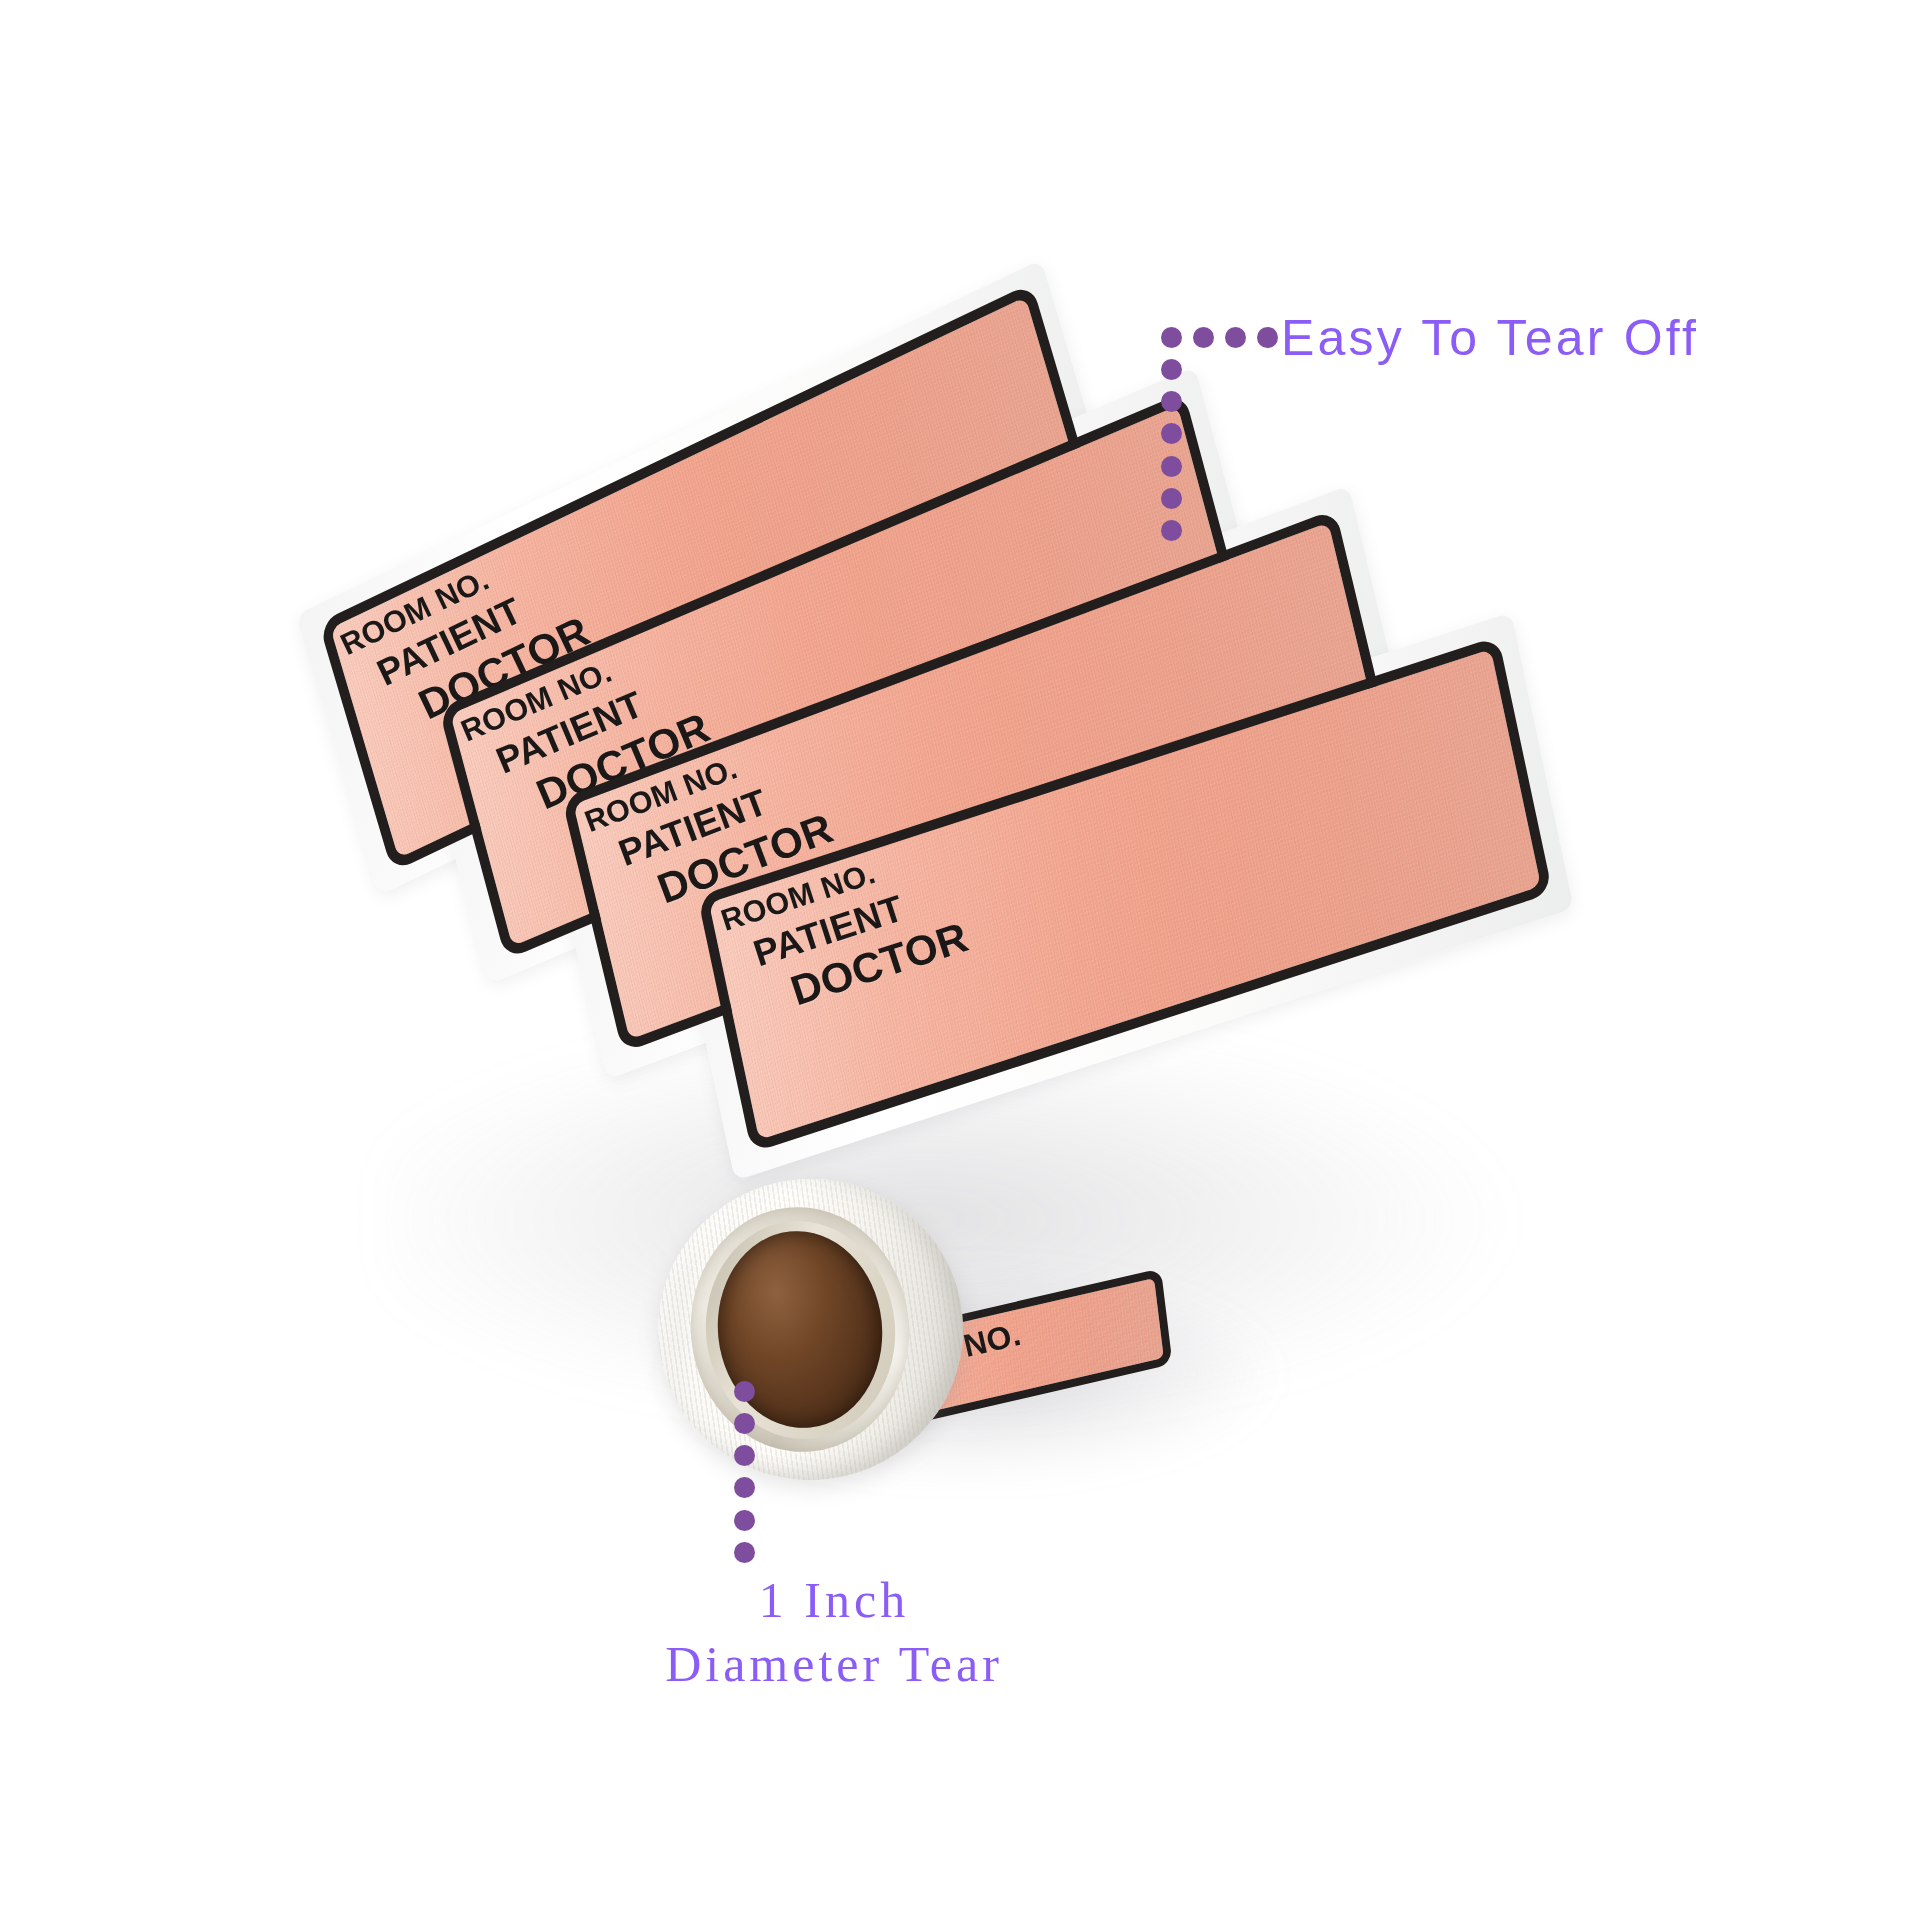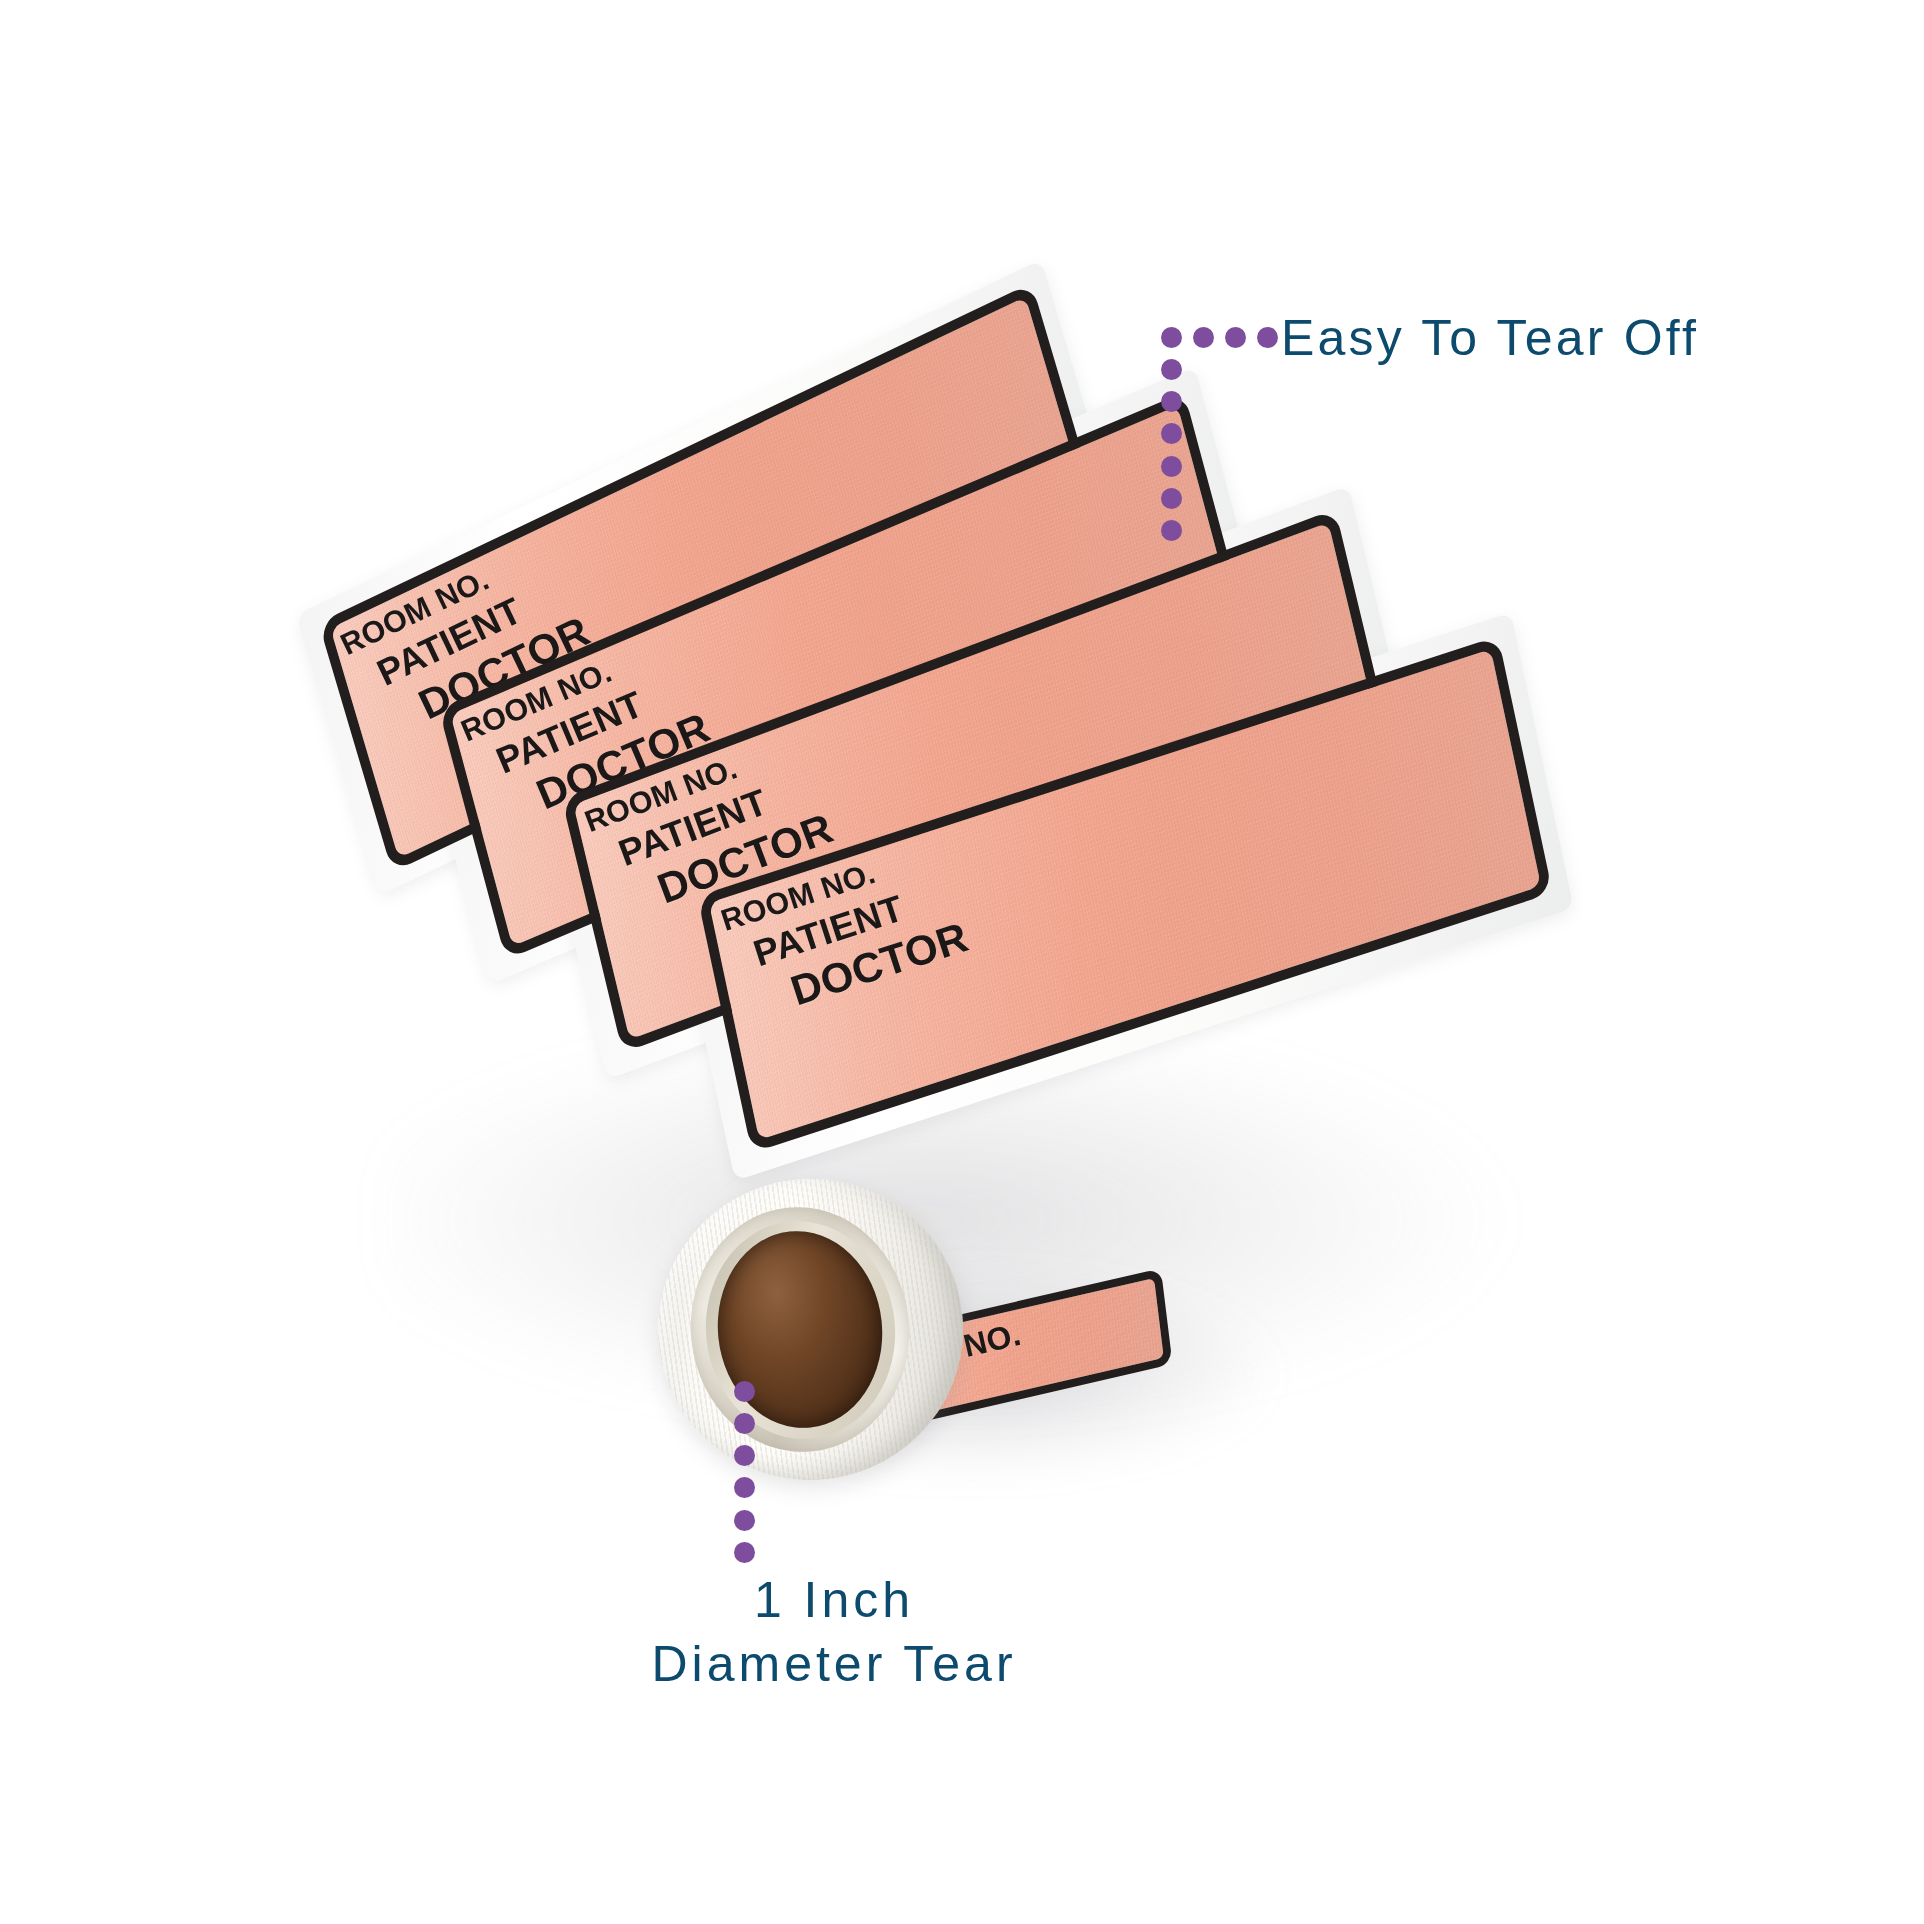--- a/index.html
+++ b/index.html
@@ -133,29 +133,29 @@
     transform:rotate(-6deg);
   }
 
   
   .dot{
     position:absolute;width:21px;height:21px;border-radius:50%;
     background:#7e4d9e;
   }
   .anno-text{
     position:absolute;
-    color:#0c4a6e;
+    color:#8b5cf6;
     font-weight:300;
     letter-spacing:3.2px;
     white-space:nowrap;
   }
   #tearoff-text{left:1281px;top:309px;font-size:50px;}
   #core-text{
     left:529px;top:1568px;width:610px;
-    text-align:center;font-size:50px;line-height:1.28;letter-spacing:4px;
+    text-align:center;font-size:50px;line-height:1.28;letter-spacing:4px;font-family:Liberation Serif, serif;
   }
   #core-text span{display:block;}
 </style>
 </head>
 <body>
 
 <div id="stage">
 
   <div class="floor-shadow"></div>
   <div class="floor-shadow2"></div>

